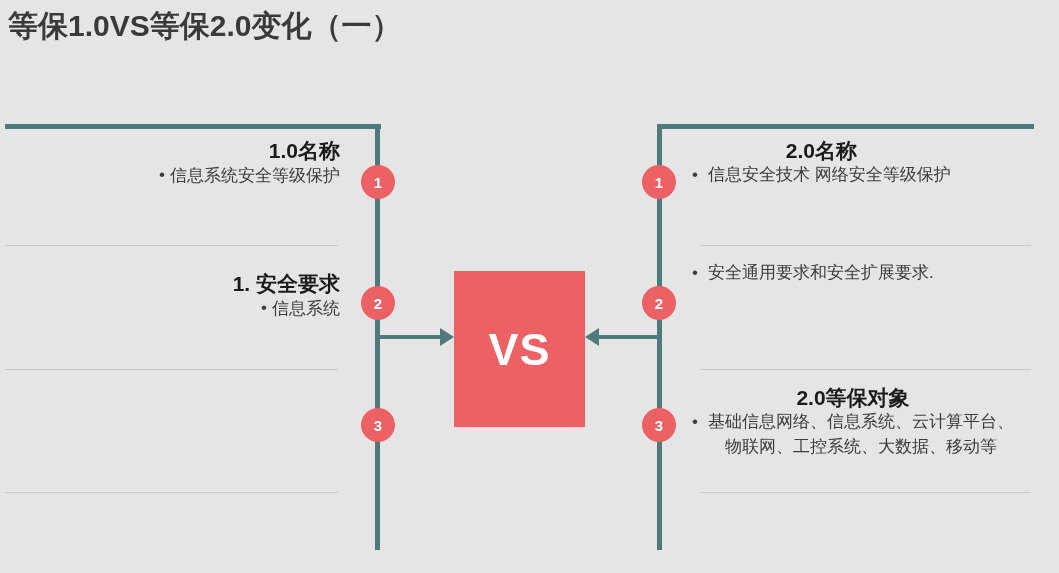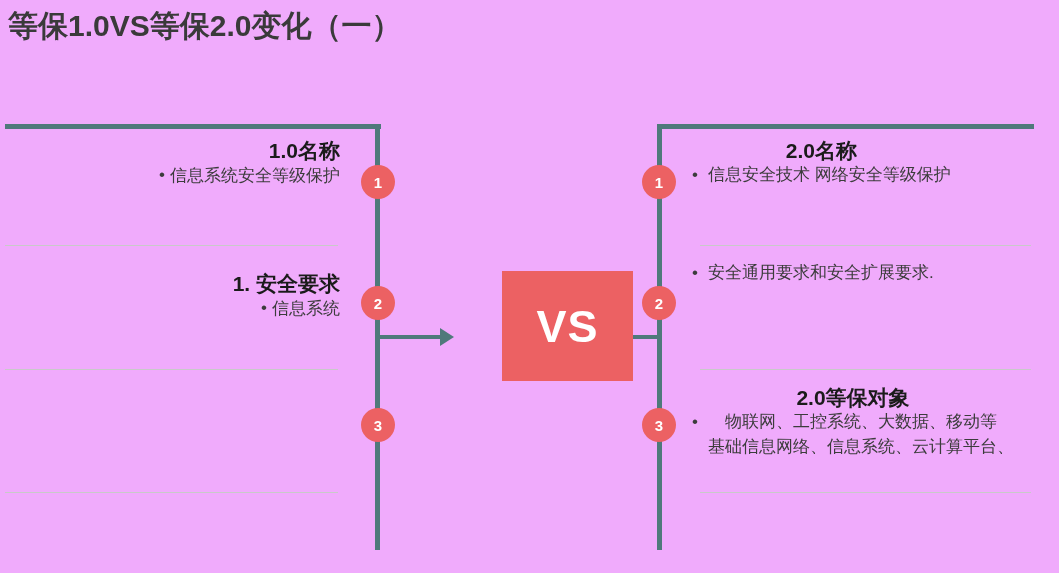--- a/index.html
+++ b/index.html
@@ -5,21 +5,21 @@
   * { box-sizing: border-box; margin: 0; padding: 0; }
   html, body {
     width: 1059px; height: 573px;
     background: #ffffff;
     font-family: "Liberation Sans", "DejaVu Sans", sans-serif;
     overflow: hidden;
   }
   #page {
     position: relative;
     width: 1059px; height: 573px;
-    background: #f0abfc;
+    background: #e5e5e5;
   }
 
   
   .title {
     position: absolute;
     left: 8px; top: 6px;
     font-size: 30px;
     font-weight: bold;
     color: #3a3a3a;
     letter-spacing: 0px;
@@ -103,26 +103,25 @@
     display: flex;
     gap: 5px;
     align-items: flex-start;
   }
   .col-right .item-body .btxt { display: block; }
 
   
   .vs-box {
     position: absolute;
     left: 454px; top: 271px;
-    width: 131px; height: 110px;
+    width: 131px; height: 156px;
     background: #ec6163;
     display: flex;
     align-items: center;
     justify-content: center;
-    margin-left: 48px;
   }
   .vs-text {
     color: #ffffff;
     font-size: 45px;
     font-weight: bold;
     letter-spacing: 1px;
     line-height: 1;
   }
 
   
@@ -202,22 +201,22 @@
         <span class="btxt">安全通用要求和安全扩展要求.</span>
       </span>
     </div>
   </div>
 
   <div class="col-item col-right" style="top:385px;">
     <div class="item-head">2.0等保对象</div>
     <div class="item-body">
       <span class="bullet">•</span>
       <span>
+        <span class="btxt">基础信息网络、信息系统、云计算平台、</span>
         <span class="btxt">物联网、工控系统、大数据、移动等</span>
-        <span class="btxt">基础信息网络、信息系统、云计算平台、</span>
       </span>
     </div>
   </div>
 
   <div class="badge" style="left:361px; top:165px;">1</div>
   <div class="badge" style="left:361px; top:286px;">2</div>
   <div class="badge" style="left:361px; top:408px;">3</div>
 
   <div class="badge" style="left:642px; top:165px;">1</div>
   <div class="badge" style="left:642px; top:286px;">2</div>

